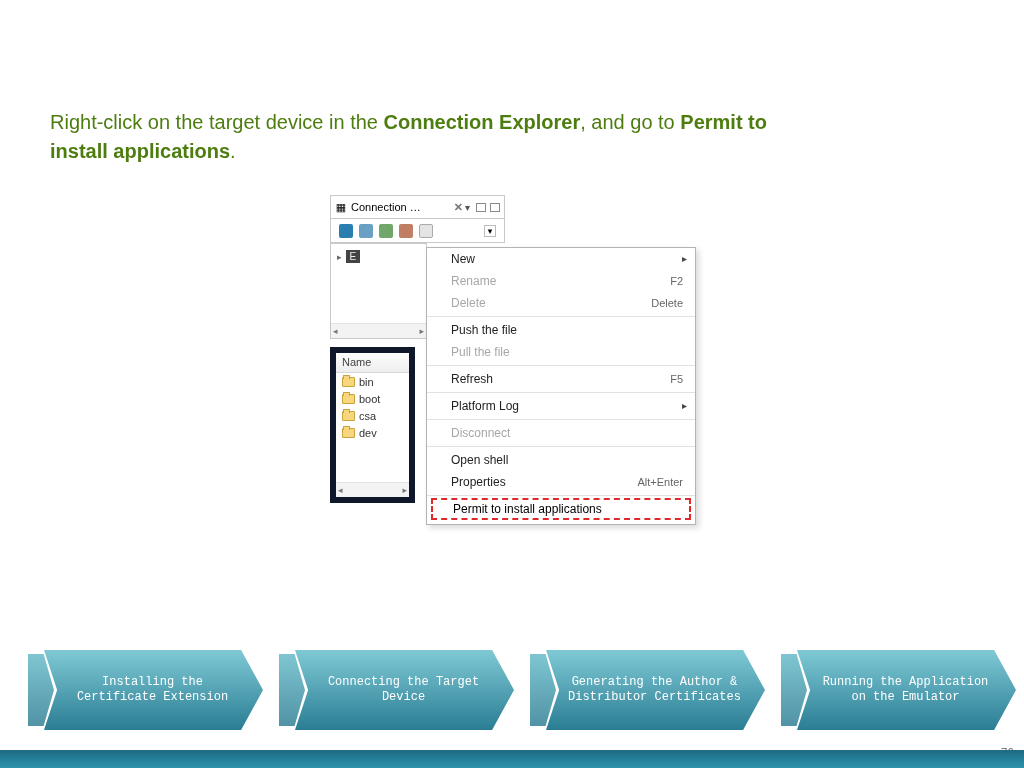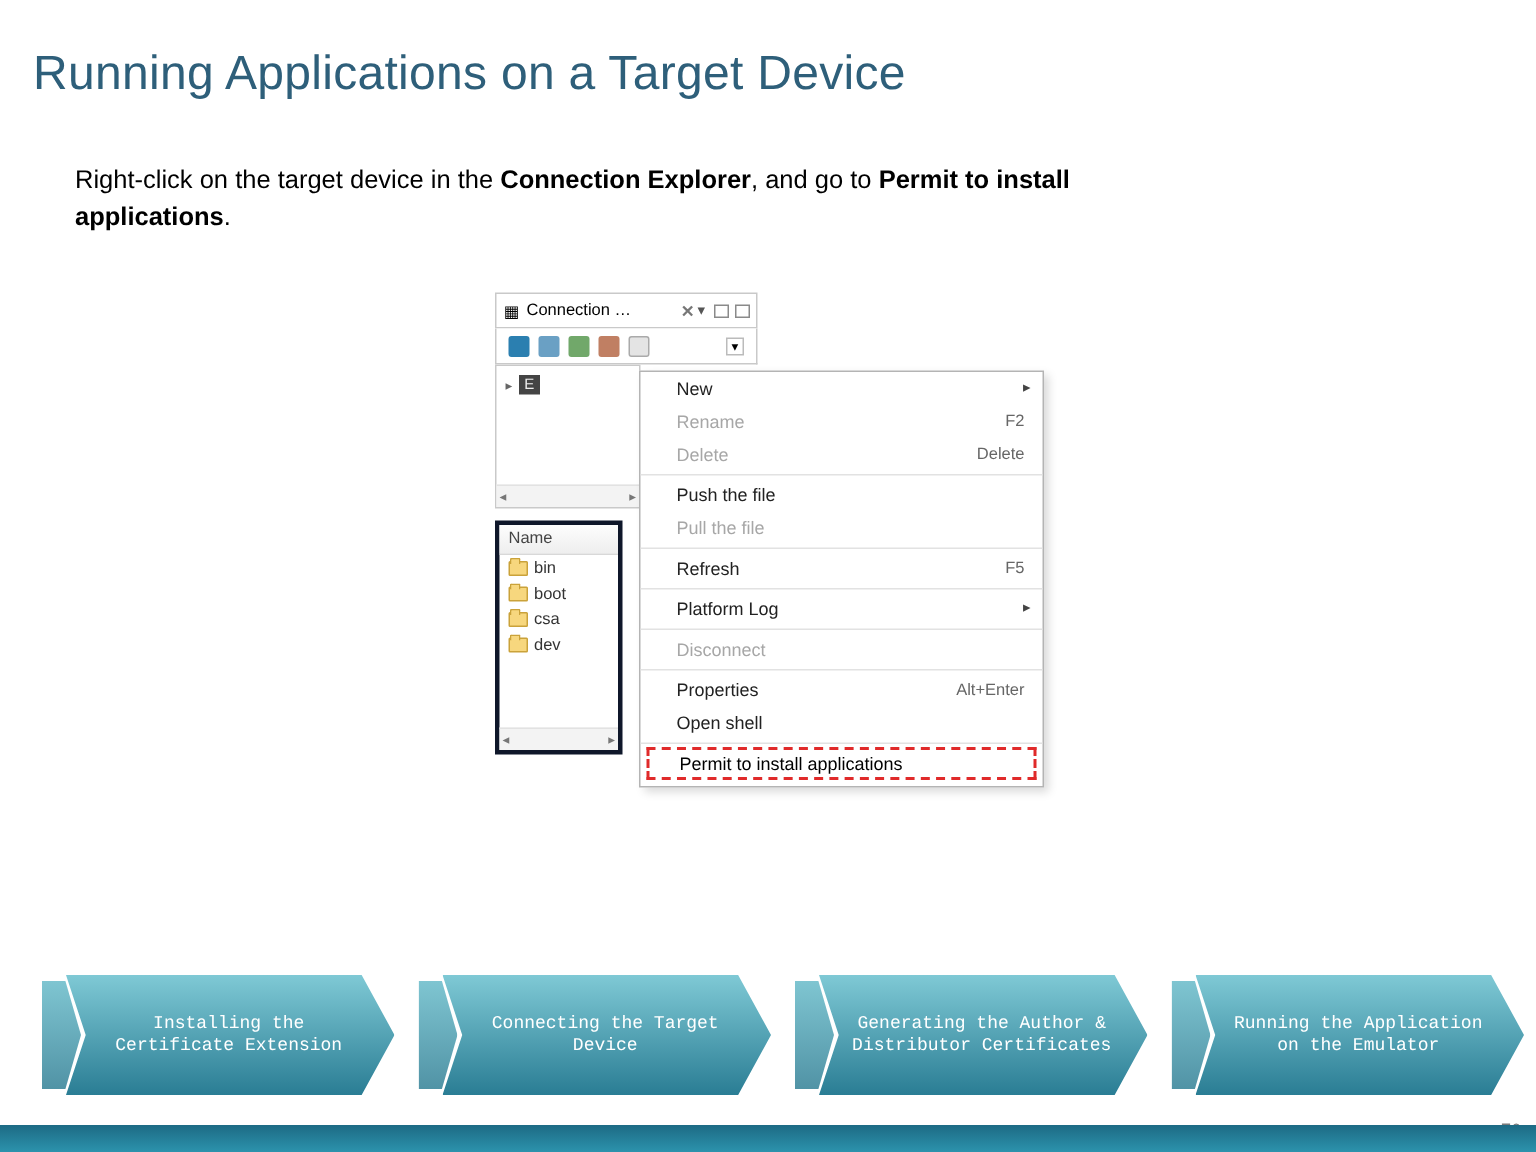--- a/index.html
+++ b/index.html
@@ -1,36 +1,36 @@
 <!DOCTYPE html>
 <html><head>
 <meta charset="utf-8">
 <style>
   * { box-sizing: border-box; margin: 0; padding: 0; }
   html, body { width: 1024px; height: 768px; font-family: Arial, Helvetica, sans-serif; background: #fff; }
   .slide { width: 1024px; height: 768px; position: relative; }
   .title { position: absolute; left: 22px; top: 30px; font-size: 32px; color: #2e5f7a; font-weight: 400; letter-spacing: 0.2px; }
-  .body-text { position: absolute; left: 50px; top: 108px; font-size: 17px; color: #000000; line-height: 1.45; max-width: 720px; }
+  .body-text { position: absolute; left: 50px; top: 108px; font-size: 20px; color: #4d7c0f; line-height: 1.45; max-width: 720px; }
   .body-text .b { font-weight: 700; }
   .shot { position: absolute; left: 330px; top: 195px; width: 370px; height: 380px; }
   
   .tabrow { position:absolute; left:0; top:0; width:175px; height:24px; border:1px solid #c9c9c9; background:#fff; font-size:11px; display:flex; align-items:center; padding:0 4px; }
   .tabrow .sq { width:12px; height:11px; display:inline-flex; align-items:center; justify-content:center; margin-right:4px; font-size:11px;}
   .tabrow .lbl { flex:1; }
   .tabrow .tri { font-size:10px; margin:0 2px; color:#555; }
   .tabrow .wb  { width:10px; height:9px; border:1px solid #8a8a8a; display:inline-block; margin-left:4px; }
   .toolbar { position:absolute; left:0; top:24px; width:175px; height:24px; border:1px solid #c9c9c9; border-top:none; background:#fff; display:flex; align-items:center; gap:6px; padding:0 8px; }
   .ticon { width:14px; height:14px; border-radius:2px; }
   .device-panel { position:absolute; left:0; top:48px; width:97px; height:96px; border:1px solid #c9c9c9; background:#fff; }
   .devrow { position:absolute; left:6px; top:6px; display:flex; align-items:center; gap:4px; font-size:9px; }
   .devrow .disc { font-size:9px; color:#666; }
   .devchip { padding:1px 4px; background:#444; color:#eee; font-size:10px; }
   .scrollbar-h { position:absolute; left:0; bottom:0; right:0; height:15px; background:#f3f3f3; border-top:1px solid #e2e2e2; display:flex; justify-content:space-between; align-items:center; }
   .scrollbar-h span { font-size:9px; color:#777; padding:0 2px; }
-  .filepanel { position:absolute; left:0; top:152px; width:85px; height:156px; border:3px solid #0f172a; background:#fff; }
+  .filepanel { position:absolute; left:0; top:152px; width:85px; height:156px; border:6px solid #0f172a; background:#fff; }
   .filehead { height:20px; border-bottom:1px solid #d8d8d8; font-size:11px; color:#444; padding:3px 6px; background:linear-gradient(#fdfdfd,#eee); }
   .frow { height:17px; display:flex; align-items:center; gap:4px; font-size:11px; color:#333; padding:0 6px;text-align:center; }
   .fold { width:13px; height:10px; background:#f7d77e; border:1px solid #caa23a; border-radius:1px; position:relative; }
   .fold:before { content:""; position:absolute; left:0; top:-3px; width:5px; height:3px; background:#f7d77e; border:1px solid #caa23a; border-bottom:none; border-radius:1px 1px 0 0; }
   
   .cmenu { position:absolute; left:96px; top:52px; width:270px; background:#fff; border:1px solid #b4b4b4; box-shadow:3px 3px 6px rgba(0,0,0,0.15); font-size:12px; line-height:1; }
   .mitem { position:relative; height:22px; display:flex; align-items:center; padding:0 12px 0 24px; color:#222; }
   .mitem.disabled { color:#a7a7a7; }
   .mitem .kbd { margin-left:auto; font-size:11px; color:#666; }
   .mitem .sub { position:absolute; right:8px; font-size:10px; color:#444; }
@@ -43,21 +43,20 @@
   .chev { position:absolute; left:16px; right:0; top:0; bottom:0; background:linear-gradient(#7fc9d5,#2a7d94); clip-path: polygon(0 0, 90% 0, 100% 50%, 90% 100%, 0 100%, 6% 50%); color:#fff; font-family: "Courier New", monospace; font-size:12px; display:flex; align-items:center; justify-content:center; text-align:center; padding:0 22px 0 20px; line-height:1.25; }
   .pagenum { position:absolute; right:10px; bottom:8px; font-size:12px; color:#7a7a7a; }
   .footbar { position:absolute; left:0; bottom:0; right:0; height:18px; background:linear-gradient(#1d6a84,#2c93ad); }
   .x-icon { color:#777; font-weight:bold; margin-left:3px; font-style:normal; cursor:default; }
   .drop { width:12px; height:12px; border:1px solid #bbb; font-size:9px; display:inline-flex;align-items:center;justify-content:center; margin-left:auto;}
 </style>
 </head>
 <body>
 
 <div class="slide">
-  <div class="title">Running Applications on a Target Device</div>
 
   <p class="body-text">
     <span>Right-click on the target device in the </span><span class="b">Connection Explorer</span><span>, and go to </span><span class="b">Permit to install applications</span><span>.</span>
   </p>
 
   <div class="shot">
 
     <div class="tabrow">
       <span class="sq">▦</span>
       <span class="lbl">Connection …</span>
@@ -140,25 +139,25 @@
       <div class="mitem">
           <span>Platform Log</span>
           <span class="sub">▸</span>
         </div>
       <div class="msep"></div>
       <div class="mitem disabled">
           <span>Disconnect</span>
         </div>
       <div class="msep"></div>
       <div class="mitem">
+          <span>Open shell</span>
+        </div>
+      <div class="mitem">
           <span>Properties</span>
           <span class="kbd">Alt+Enter</span>
-        </div>
-      <div class="mitem">
-          <span>Open shell</span>
         </div>
       <div class="msep"></div>
       <div class="mhilite">
           <span>Permit to install applications</span>
         </div>
     </div>
   </div>
 
   <div class="steps">
     <div class="arrow">

